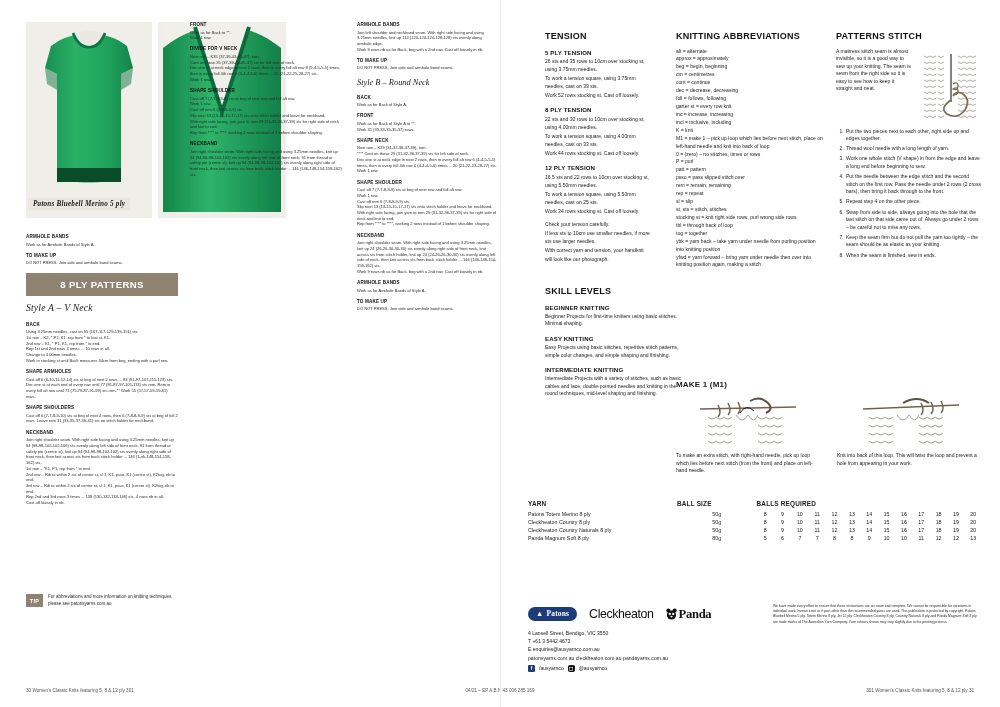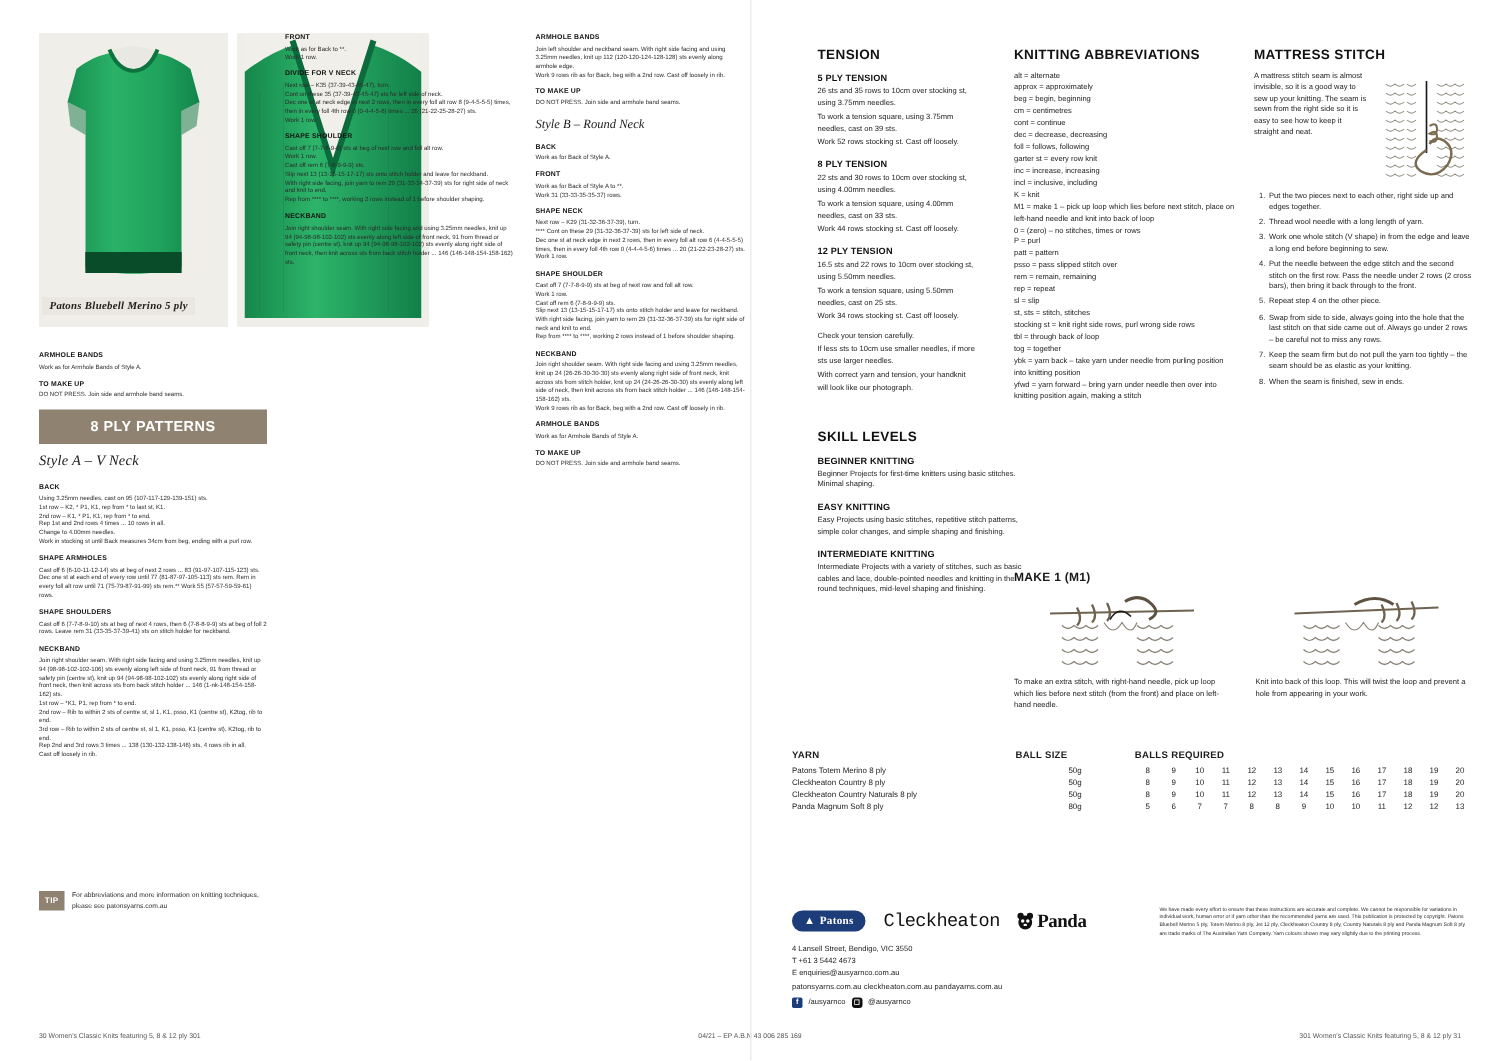--- a/index.html
+++ b/index.html
@@ -72,21 +72,21 @@
   .y-ball{width:17px;text-align:center;}
   .th-balls{text-align:center;}
 
   
   .footer{position:absolute;left:528px;top:604px;width:454px;display:flex;gap:10px;}
   .f-left{width:236px;}
   .logos{display:flex;align-items:center;gap:12px;height:20px;margin-bottom:5px;}
   .logo-patons{background:#1c3d7a;color:#fff;border-radius:9px;padding:2px 8px 2.5px;
                font-family:"Liberation Serif",serif;font-weight:bold;font-size:7.4px;letter-spacing:.2px;
                display:flex;align-items:center;gap:3px;}
-  .logo-cleck{font-size:12.4px;letter-spacing:-.4px;color:#111;font-family:Liberation Mono, monospace;}
+  .logo-cleck{font-size:12.4px;letter-spacing:-.4px;color:#111;font-family:Liberation Sans, sans-serif;}
   .logo-panda{display:flex;align-items:center;gap:2px;}
   .panda-word{font-family:Liberation Serif, serif;font-weight:bold;font-size:12.6px;color:#111;letter-spacing:-.3px;}
   .addr{font-size:5.05px;line-height:1.62;color:#1c1c1c;}
   .addr .urls{letter-spacing:.05px;}
   .social{display:flex;gap:4px;align-items:center;margin-top:2.5px;font-size:5.05px;}
   .sq{width:7px;height:7px;background:#1c3d7a;color:#fff;font-size:5px;display:inline-flex;
       align-items:center;justify-content:center;border-radius:1.2px;font-weight:bold;}
   .sq.ig{background:#111;border-radius:2px;}
   .f-right{width:210px;font-size:3.45px;line-height:1.5;color:#2a2a2a;}
 
@@ -363,21 +363,21 @@
     <li>st, sts = stitch, stitches</li>
     <li>stocking st = knit right side rows, purl wrong side rows</li>
     <li>tbl = through back of loop</li>
     <li>tog = together</li>
     <li>ybk = yarn back – take yarn under needle from purling position into knitting position</li>
     <li>yfwd = yarn forward – bring yarn under needle then over into knitting position again, making a stitch</li>
   </ul>
 </div>
 
 <div class="r-col rc3">
-  <div class="sec-title">MATTRESS STITCH</div>
+  <div class="sec-title">PATTERNS STITCH</div>
   <svg class="ms-img" viewBox="0 0 62 76">
     <g fill="none" stroke="#8a8577" stroke-width=".7">
       <g>
         <path d="M4 6 q3 3 6 0 q3 3 6 0 M4 12 q3 3 6 0 q3 3 6 0 M4 18 q3 3 6 0 q3 3 6 0 M4 24 q3 3 6 0 q3 3 6 0 M4 30 q3 3 6 0 q3 3 6 0 M4 36 q3 3 6 0 q3 3 6 0 M4 42 q3 3 6 0 q3 3 6 0 M4 48 q3 3 6 0 q3 3 6 0 M4 54 q3 3 6 0 q3 3 6 0 M4 60 q3 3 6 0 q3 3 6 0 M4 66 q3 3 6 0 q3 3 6 0"></path>
         <path d="M18 6 q3 3 6 0 M18 12 q3 3 6 0 M18 18 q3 3 6 0 M18 24 q3 3 6 0 M18 30 q3 3 6 0 M18 36 q3 3 6 0 M18 42 q3 3 6 0 M18 48 q3 3 6 0 M18 54 q3 3 6 0 M18 60 q3 3 6 0 M18 66 q3 3 6 0"></path>
         <path d="M38 6 q3 3 6 0 q3 3 6 0 q3 3 6 0 M38 12 q3 3 6 0 q3 3 6 0 q3 3 6 0 M38 18 q3 3 6 0 q3 3 6 0 q3 3 6 0 M38 24 q3 3 6 0 q3 3 6 0 q3 3 6 0 M38 30 q3 3 6 0 q3 3 6 0 q3 3 6 0 M38 36 q3 3 6 0 q3 3 6 0 q3 3 6 0 M38 42 q3 3 6 0 q3 3 6 0 q3 3 6 0 M38 48 q3 3 6 0 q3 3 6 0 q3 3 6 0 M38 54 q3 3 6 0 q3 3 6 0 q3 3 6 0 M38 60 q3 3 6 0 q3 3 6 0 q3 3 6 0 M38 66 q3 3 6 0 q3 3 6 0 q3 3 6 0"></path>
       </g>
     </g>
     <line x1="31" y1="4" x2="31" y2="52" stroke="#1a1a1a" stroke-width="1.1"></line>
     <path d="M31 50 q-12 8 -4 14 q10 6 18 -4 q6 -10 -2 -16 q-6 -4 -10 2" fill="none" stroke="#7a6a4f" stroke-width="1.6"></path>

